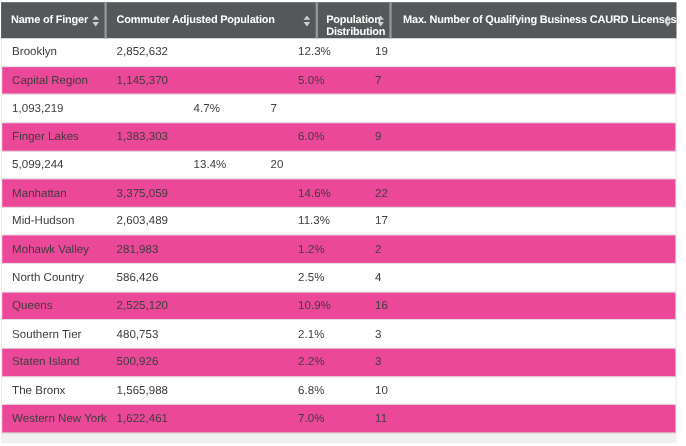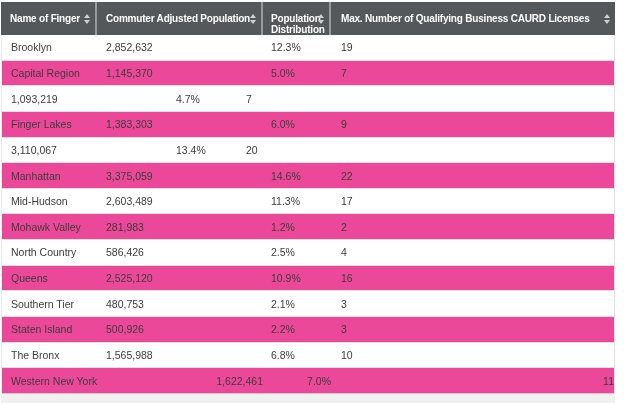--- a/index.html
+++ b/index.html
@@ -16,21 +16,21 @@
   }
   .th {
     position: relative; display: flex; align-items: center;
     color: #ffffff; font-size: 10px; font-weight: bold; letter-spacing: -0.2px;
     border-right: 2px solid #97999b;
   }
   .th:last-child { border-right: none; }
   .th .th-label { white-space: nowrap; line-height: 11px; }
   .th.c3 .th-label { white-space: normal; width: 48px; }
   .th.c1 { width: 96px; padding-left: 9px; }
-  .th.c2 { width: 166px; padding-left: 9px; }
+  .th.c2 { width: 192px; padding-left: 9px; }
   .th.c3 { width: 68px; padding-left: 8px; align-items: flex-end; }
   .th.c4 { flex: 1; padding-left: 10px; }
 
   .sort {
     position: absolute; right: 5px; top: 50%; transform: translateY(-50%);
     display: flex; flex-direction: column; align-items: center; gap: 2px;
   }
   .sort::before {
     content: ""; width: 0; height: 0;
     border-left: 3.5px solid transparent; border-right: 3.5px solid transparent;
@@ -43,21 +43,21 @@
   }
 
   
   .tbody { border-left: 1px solid #ececec; border-right: 1px solid #e2e2e2; }
   .tr {
     display: flex; height: 25.65px; align-items: center;
     background: #ffffff; border-bottom: 1px solid #e1e1e1;
     color: #3d3d3d; font-size: 10.5px;
   }
   .tr.even { background: #ec4899; }
-  .tr:last-child { border-bottom: 1px solid #cccccc; text-align: right; }
+  .tr:last-child { border-bottom: 1px solid #cccccc; }
   .td { white-space: nowrap; }
   .td.c1 { width: 95px; padding-left: 9px; }
   .td.c2 { width: 166px; padding-left: 9px; }
   .td.c3 { width: 68px; padding-left: 8px; }
   .td.c4 { flex: 1; padding-left: 10px; }
 
   
   .tfoot-strip { height: 9px; background: #f0f0f0; }
 </style>
 </head>
@@ -105,21 +105,21 @@
   </div>
 
   <div class="tr even">
     <div class="td c1">Finger Lakes</div>
     <div class="td c2">1,383,303</div>
     <div class="td c3">6.0%</div>
     <div class="td c4">9</div>
   </div>
 
   <div class="tr">
-    <div class="td c2">3,110,067</div>
+    <div class="td c2">5,099,244</div>
     <div class="td c3">13.4%</div>
     <div class="td c4">20</div>
   </div>
 
   <div class="tr even">
     <div class="td c1">Manhattan</div>
     <div class="td c2">3,375,059</div>
     <div class="td c3">14.6%</div>
     <div class="td c4">22</div>
   </div>

